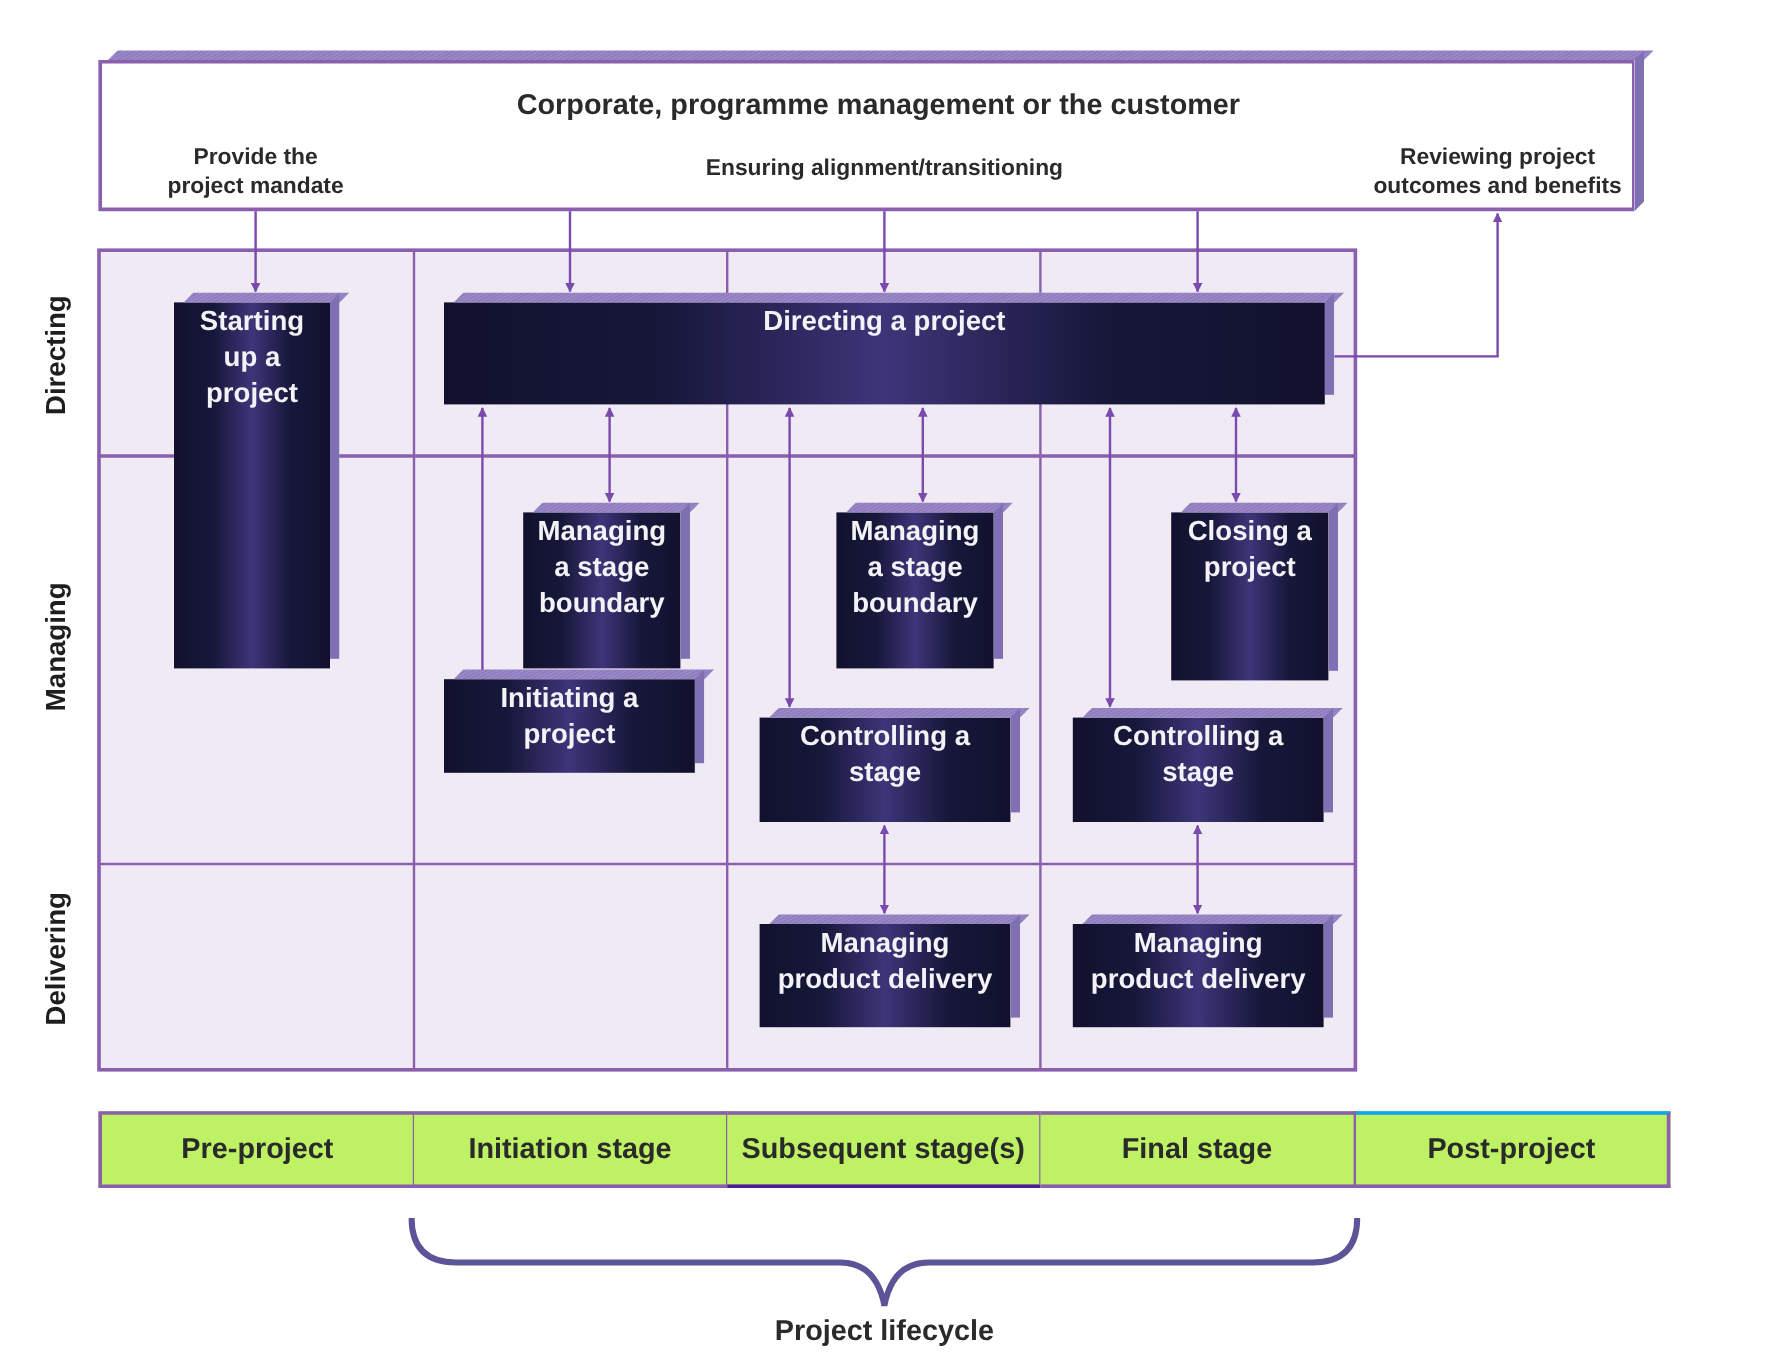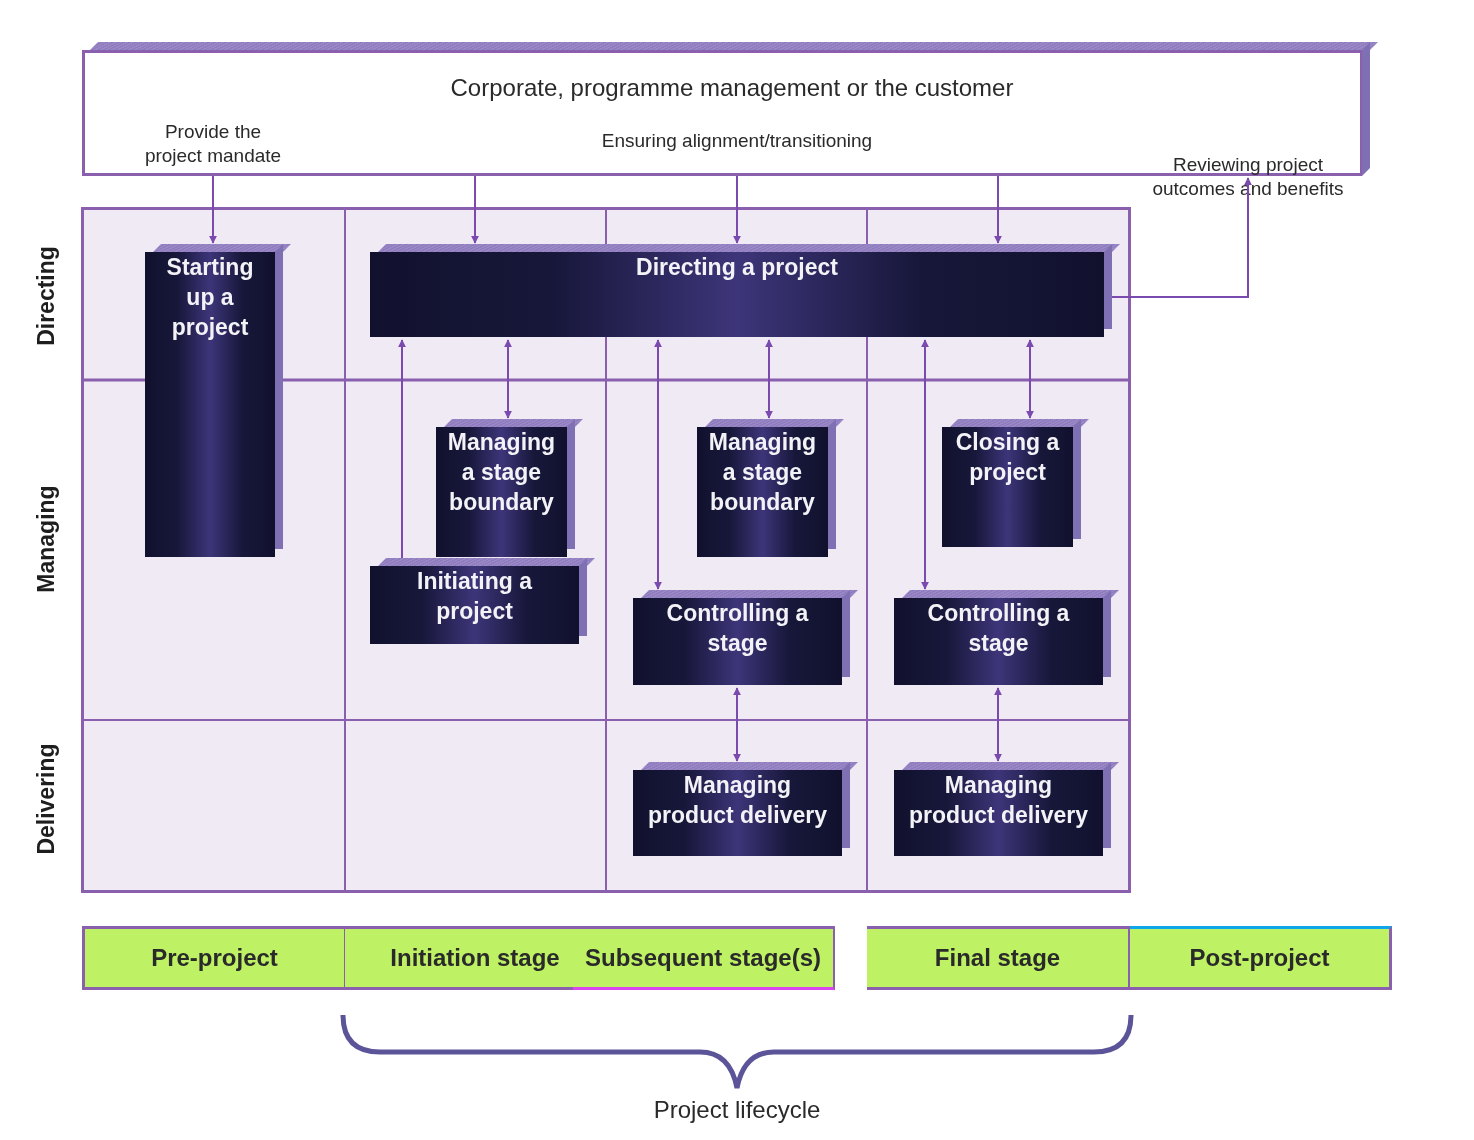--- a/index.html
+++ b/index.html
@@ -1,20 +1,20 @@
 <!DOCTYPE html>
 <html><head>
 <meta charset="utf-8">
 <style>
   html, body { margin: 0; padding: 0; background: #ffffff; }
   body { width: 1474px; height: 1140px; position: relative; overflow: hidden;
          font-family: "Liberation Sans", sans-serif; }
   .abs { position: absolute; }
   svg.lines { position: absolute; left: 0; top: 0; }
-  .label-dark { color: #2a2a2a; font-weight: normal; text-align: center; position: absolute; white-space: nowrap; }
+  .label-dark { color: #2a2a2a; font-weight: bold; text-align: center; position: absolute; white-space: nowrap; }
   .box {
     position: absolute; color: #f2f2f7; font-weight: bold; text-align: center;
     display: flex; align-items: flex-start; justify-content: center;
     font-size: 23px; line-height: 30px;
     background: linear-gradient(90deg, #11112e 0%, #17173a 25%, #3d3579 50%, #17173a 75%, #11112e 100%);
     box-sizing: border-box;
   }
   .box .bevel-top {
     position: absolute; left: 8px; right: -8px; top: -8px; height: 8px;
     background: repeating-linear-gradient(135deg, #9a88c8 0 2px, #8e7cbd 2px 4px);
@@ -43,21 +43,21 @@
 </div>
 <div class="abs" style="left:90px; top:42px; width:1280px; height:8px; background:repeating-linear-gradient(135deg,#9a88c8 0 2px,#8e7cbd 2px 4px); transform:skewX(-45deg); transform-origin:bottom left;"></div>
 <div class="abs" style="left:1362px; top:42px; width:8px; height:134px; background:#7f6fb3; clip-path:polygon(0 8px,100% 0,100% 126px,0 134px);"></div>
 
 <div class="label-dark" style="left:82px; width:1300px; top:74px; font-size:24px;">Corporate, programme management or the customer</div>
 <div class="label-dark" style="left:113px; width:200px; top:120px; font-size:19px; line-height:24px;">
   <div>Provide the</div>
   <div>project mandate</div>
 </div>
 <div class="label-dark" style="left:537px; width:400px; top:130px; font-size:19px;">Ensuring alignment/transitioning</div>
-<div class="label-dark" style="left:1128px; width:240px; top:120px; font-size:19px; line-height:24px;margin-top:33px;">
+<div class="label-dark" style="left:1128px; width:240px; top:120px; font-size:19px; line-height:24px;">
   <div>Reviewing project</div>
   <div>outcomes and benefits</div>
 </div>
 
 <div class="abs" style="left:82px; top:208px; width:1048px; height:684px; background:#efeaf3;"></div>
 
 <svg class="lines" width="1474" height="1140">
   <defs>
     <marker id="ah" viewBox="0 0 10 10" refX="9" refY="5" markerWidth="8" markerHeight="10" markerUnits="userSpaceOnUse" orient="auto-start-reverse">
       <path d="M0,0 L10,5 L0,10 z" fill="#7a4aae"></path>
@@ -128,21 +128,21 @@
 <div class="box" style="left:697px; top:427px; width:131px; height:130px; padding-bottom:20px;">
   <div class="bevel-top"></div>
   <div class="bevel-right"></div>
   <div class="txt">
     <div>Managing</div>
     <div>a stage</div>
     <div>boundary</div>
   </div>
 </div>
 
-<div class="box" style="left:942px; top:427px; width:131px; height:120px; padding-bottom:6px;">
+<div class="box" style="left:976px; top:427px; width:131px; height:140px; padding-bottom:6px;">
   <div class="bevel-top"></div>
   <div class="bevel-right"></div>
   <div class="txt">
     <div>Closing a</div>
     <div>project</div>
   </div>
 </div>
 
 <div class="box" style="left:370px; top:566px; width:209px; height:78px;">
   <div class="bevel-top"></div>
@@ -190,21 +190,21 @@
 </div>
 
 <div class="abs" style="left:82px; top:926px; width:1310px; height:64px;">
 </div>
 <div class="stage-cell" style="left:82px; width:264px; border:3px solid #8a5fae; border-right:2px solid #8a5fae;">
   <span>Pre-project</span>
 </div>
 <div class="stage-cell" style="left:345px; width:262px; border-top:3px solid #8a5fae; border-bottom:3px solid #8a5fae; border-right:2px solid #8a5fae;text-align:right;">
   <span>Initiation stage</span>
 </div>
-<div class="stage-cell" style="left:573px; width:262px; border-top:3px solid #8a5fae; border-bottom:3px solid #d946ef; border-right:2px solid #8a5fae;">
+<div class="stage-cell" style="left:606px; width:262px; border-top:3px solid #8a5fae; border-bottom:3px solid #4c1d95; border-right:2px solid #8a5fae;">
   <span>Subsequent stage(s)</span>
 </div>
 <div class="stage-cell" style="left:867px; width:264px; border-top:3px solid #8a5fae; border-bottom:3px solid #8a5fae; border-right:3px solid #8a5fae;">
   <span>Final stage</span>
 </div>
 <div class="stage-cell" style="left:1130px; width:262px; border-top:3px solid #0ea5e9; border-bottom:3px solid #8a5fae; border-right:3px solid #8a5fae;">
   <span>Post-project</span>
 </div>
 
 <div class="label-dark" style="left:537px; width:400px; top:1096px; font-size:24px;">Project lifecycle</div>

